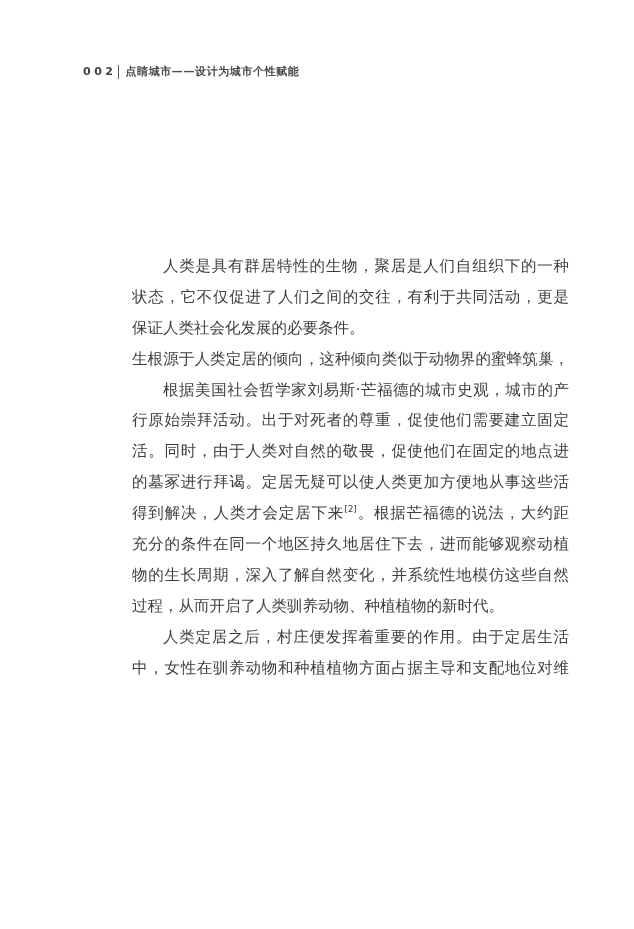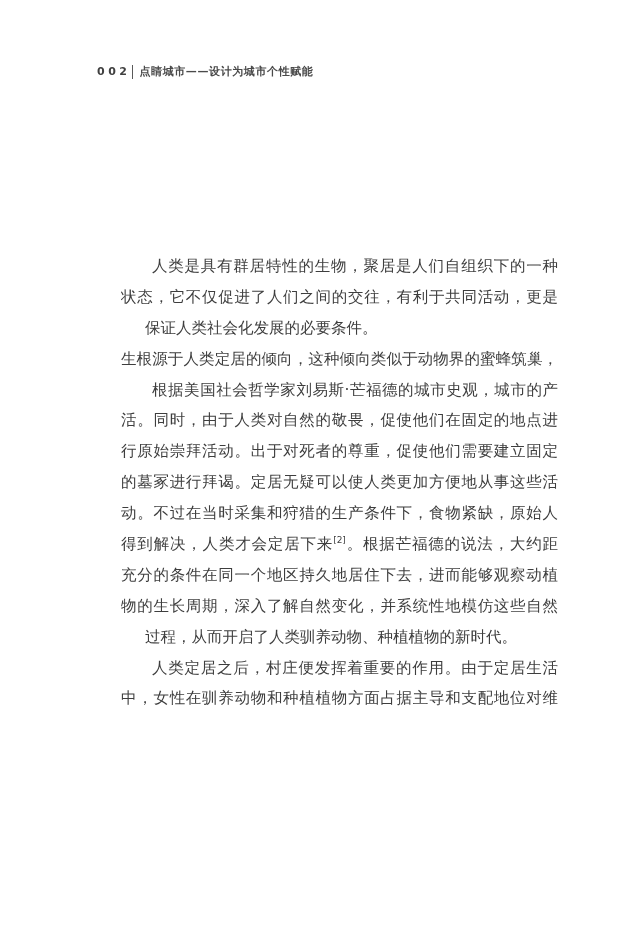--- a/index.html
+++ b/index.html
@@ -11,21 +11,21 @@
     height: 929px;
     background: #ffffff;
     position: relative;
     overflow: hidden;
     font-family: "DejaVu Sans", "Liberation Sans", sans-serif;
   }
   
   .page-header {
     position: absolute;
     top: 64px;
-    left: 97px;
+    left: 83px;
     display: flex;
     align-items: center;
     color: #4d4d4d;
     font-size: 11px;
     line-height: 16px;
   }
   .page-number {
     letter-spacing: 3.5px;
     font-weight: bold;
     color: #3f3f3f;
@@ -38,21 +38,21 @@
   }
   .running-title {
     letter-spacing: 0.6px;
     color: #4a4a4a;
     font-weight: bold;
   }
   
   .body-text {
     position: absolute;
     top: 251px;
-    left: 121px;
+    left: 132px;
     width: 437px;
     font-size: 15.5px;
     color: #3e3e3e;
   }
   .para {
     margin: 0;
   }
   .line {
     line-height: 30.9px;
     height: 30.9px;
@@ -61,21 +61,20 @@
     text-align-last: justify;
     white-space: nowrap;
     overflow: hidden;
   }
   .line.first {
     padding-left: 31px; 
   }
   .line.last {
     text-align-last: left;
     white-space: normal;
-    margin-left: 24px;
   }
   .line sup {
     font-size: 9px;
     vertical-align: super;
     line-height: 0;
     letter-spacing: 0;
   }
 </style>
 </head>
 <body>
@@ -88,24 +87,23 @@
 
 <div class="body-text">
     <div class="para">
       <div class="line first">人类是具有群居特性的生物，聚居是人们自组织下的一种</div>
       <div class="line">状态，它不仅促进了人们之间的交往，有利于共同活动，更是</div>
       <div class="line last">保证人类社会化发展的必要条件。</div>
     </div>
     <div class="para">
       <div class="line">生根源于人类定居的倾向，这种倾向类似于动物界的蜜蜂筑巢，</div>
       <div class="line first">根据美国社会哲学家刘易斯·芒福德的城市史观，城市的产</div>
+      <div class="line">行原始崇拜活动。出于对死者的尊重，促使他们需要建立固定</div>
       <div class="line">活。同时，由于人类对自然的敬畏，促使他们在固定的地点进</div>
-      <div class="line">行原始崇拜活动。出于对死者的尊重，促使他们需要建立固定</div>
       <div class="line">的墓冢进行拜谒。定居无疑可以使人类更加方便地从事这些活</div>
-      <div class="line">动。不过在当时采集和狩猎的生产条件下，食物紧缺，原始人</div>
       <div class="line">得到解决，人类才会定居下来<sup>[2]</sup>。根据芒福德的说法，大约距</div>
       <div class="line">充分的条件在同一个地区持久地居住下去，进而能够观察动植</div>
       <div class="line">物的生长周期，深入了解自然变化，并系统性地模仿这些自然</div>
       <div class="line last">过程，从而开启了人类驯养动物、种植植物的新时代。</div>
     </div>
     <div class="para">
       <div class="line first">人类定居之后，村庄便发挥着重要的作用。由于定居生活</div>
       <div class="line">中，女性在驯养动物和种植植物方面占据主导和支配地位对维</div>
     </div>
   </div>

